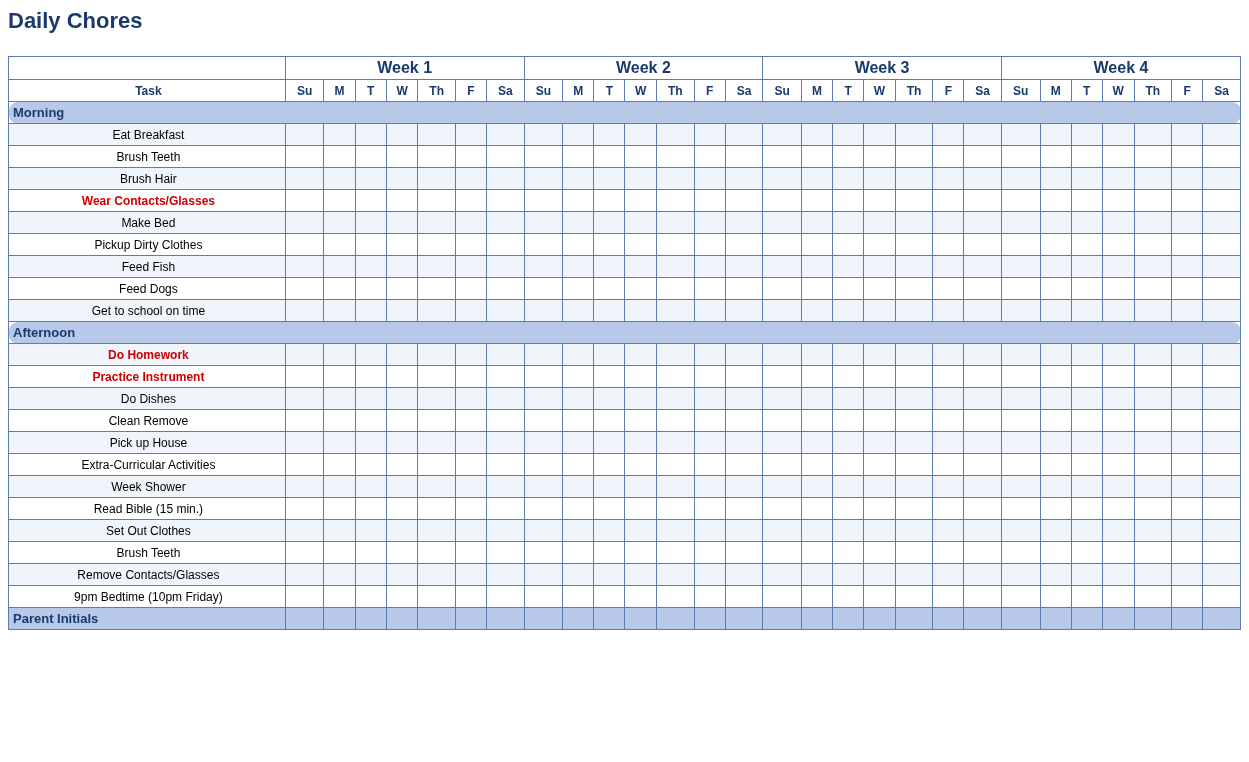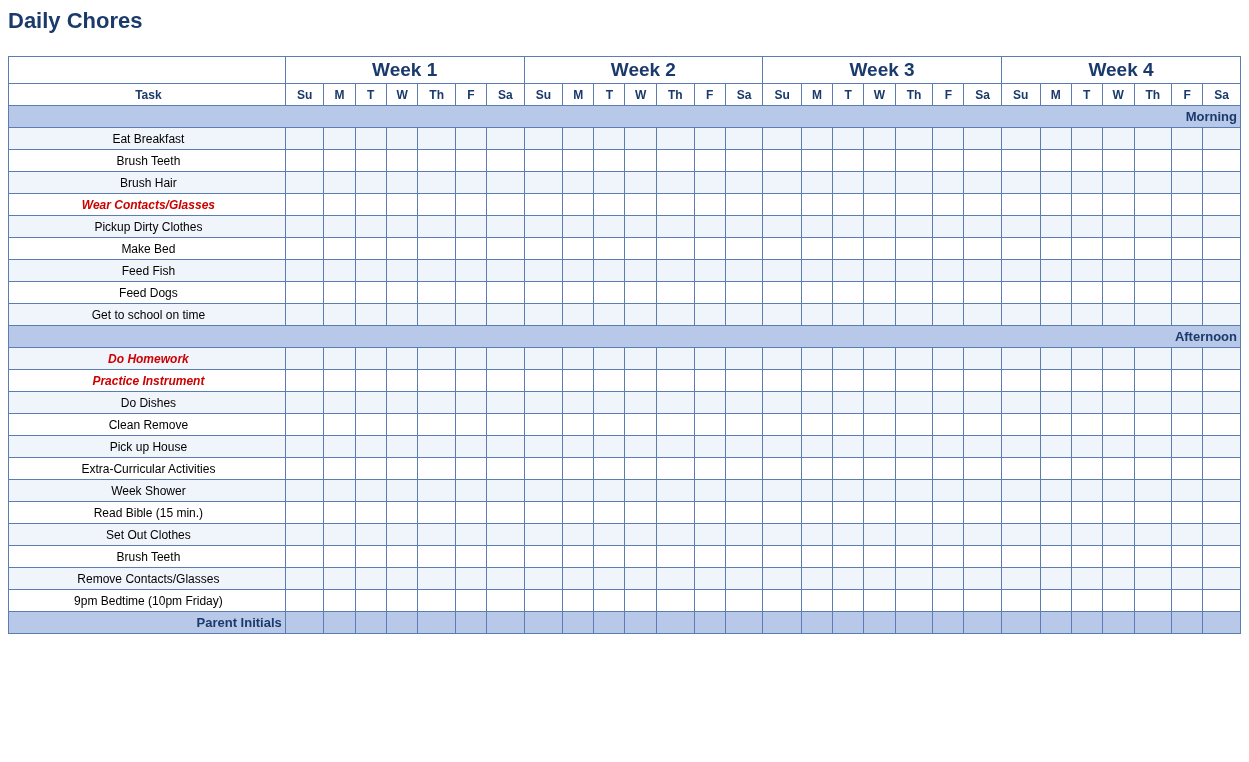--- a/index.html
+++ b/index.html
@@ -29,21 +29,21 @@
     .task-col {
       text-align: center;
       min-width: 160px;
       max-width: 200px;
       padding-left: 6px;
     }
 
     .week-header {
       background-color: #fff;
       font-weight: bold;
-      font-size: 19px;
+      font-size: 16px;
       color: #1a3a6b;
     }
 
     .col-header {
       font-weight: bold;
       color: #1a3a6b;
       font-size: 12px;
     }
 
     .section-header td {
@@ -59,38 +59,38 @@
       background-color: #fff;
     }
 
     .task-row:nth-child(even) td {
       background-color: #f0f4fb;
     }
 
     .red-task {
       color: #cc0000;
       font-weight: bold;
-      font-style: italic;
     }
 
     .parent-row td {
       background-color: #b8c8e8;
       font-weight: bold;
       color: #1a3a6b;
       text-align: left;
       padding-left: 4px;
       font-size: 13px;
     }
 
     .data-cell {
       background-color: #fff;
     }
 
     .section-header .task-col {
-      text-align: right;
+      text-align: left;
+      border-radius: 9px;
     }
   </style>
 </head>
 <body>
 
 <h1>Daily Chores</h1>
 
 <table id="chore-table">
   <thead>
     <tr>
@@ -258,52 +258,52 @@
         <td class="data-cell"></td>
         <td class="data-cell"></td>
         <td class="data-cell"></td>
         <td class="data-cell"></td>
         <td class="data-cell"></td>
         <td class="data-cell"></td>
         <td class="data-cell"></td>
         <td class="data-cell"></td>
       </tr>
       <tr class="task-row">
+        <td class="task-col">Make Bed</td>
+        <td class="data-cell"></td>
+        <td class="data-cell"></td>
+        <td class="data-cell"></td>
+        <td class="data-cell"></td>
+        <td class="data-cell"></td>
+        <td class="data-cell"></td>
+        <td class="data-cell"></td>
+        <td class="data-cell"></td>
+        <td class="data-cell"></td>
+        <td class="data-cell"></td>
+        <td class="data-cell"></td>
+        <td class="data-cell"></td>
+        <td class="data-cell"></td>
+        <td class="data-cell"></td>
+        <td class="data-cell"></td>
+        <td class="data-cell"></td>
+        <td class="data-cell"></td>
+        <td class="data-cell"></td>
+        <td class="data-cell"></td>
+        <td class="data-cell"></td>
+        <td class="data-cell"></td>
+        <td class="data-cell"></td>
+        <td class="data-cell"></td>
+        <td class="data-cell"></td>
+        <td class="data-cell"></td>
+        <td class="data-cell"></td>
+        <td class="data-cell"></td>
+        <td class="data-cell"></td>
+      </tr>
+      <tr class="task-row">
         <td class="task-col">Pickup Dirty Clothes</td>
-        <td class="data-cell"></td>
-        <td class="data-cell"></td>
-        <td class="data-cell"></td>
-        <td class="data-cell"></td>
-        <td class="data-cell"></td>
-        <td class="data-cell"></td>
-        <td class="data-cell"></td>
-        <td class="data-cell"></td>
-        <td class="data-cell"></td>
-        <td class="data-cell"></td>
-        <td class="data-cell"></td>
-        <td class="data-cell"></td>
-        <td class="data-cell"></td>
-        <td class="data-cell"></td>
-        <td class="data-cell"></td>
-        <td class="data-cell"></td>
-        <td class="data-cell"></td>
-        <td class="data-cell"></td>
-        <td class="data-cell"></td>
-        <td class="data-cell"></td>
-        <td class="data-cell"></td>
-        <td class="data-cell"></td>
-        <td class="data-cell"></td>
-        <td class="data-cell"></td>
-        <td class="data-cell"></td>
-        <td class="data-cell"></td>
-        <td class="data-cell"></td>
-        <td class="data-cell"></td>
-      </tr>
-      <tr class="task-row">
-        <td class="task-col">Make Bed</td>
         <td class="data-cell"></td>
         <td class="data-cell"></td>
         <td class="data-cell"></td>
         <td class="data-cell"></td>
         <td class="data-cell"></td>
         <td class="data-cell"></td>
         <td class="data-cell"></td>
         <td class="data-cell"></td>
         <td class="data-cell"></td>
         <td class="data-cell"></td>
@@ -788,21 +788,21 @@
         <td class="data-cell"></td>
         <td class="data-cell"></td>
         <td class="data-cell"></td>
         <td class="data-cell"></td>
         <td class="data-cell"></td>
         <td class="data-cell"></td>
         <td class="data-cell"></td>
         <td class="data-cell"></td>
       </tr>
       <tr class="parent-row">
-        <td class="task-col" style="font-weight: bold; color: rgb(26, 58, 107); background-color: rgb(184, 200, 232); text-align: right; padding-left: 4px;">Parent Initials</td>
+        <td class="task-col" style="font-weight: bold; color: rgb(26, 58, 107); background-color: rgb(184, 200, 232); text-align: left; padding-left: 4px;">Parent Initials</td>
         <td style="background-color: rgb(184, 200, 232);"></td>
         <td style="background-color: rgb(184, 200, 232);"></td>
         <td style="background-color: rgb(184, 200, 232);"></td>
         <td style="background-color: rgb(184, 200, 232);"></td>
         <td style="background-color: rgb(184, 200, 232);"></td>
         <td style="background-color: rgb(184, 200, 232);"></td>
         <td style="background-color: rgb(184, 200, 232);"></td>
         <td style="background-color: rgb(184, 200, 232);"></td>
         <td style="background-color: rgb(184, 200, 232);"></td>
         <td style="background-color: rgb(184, 200, 232);"></td>

